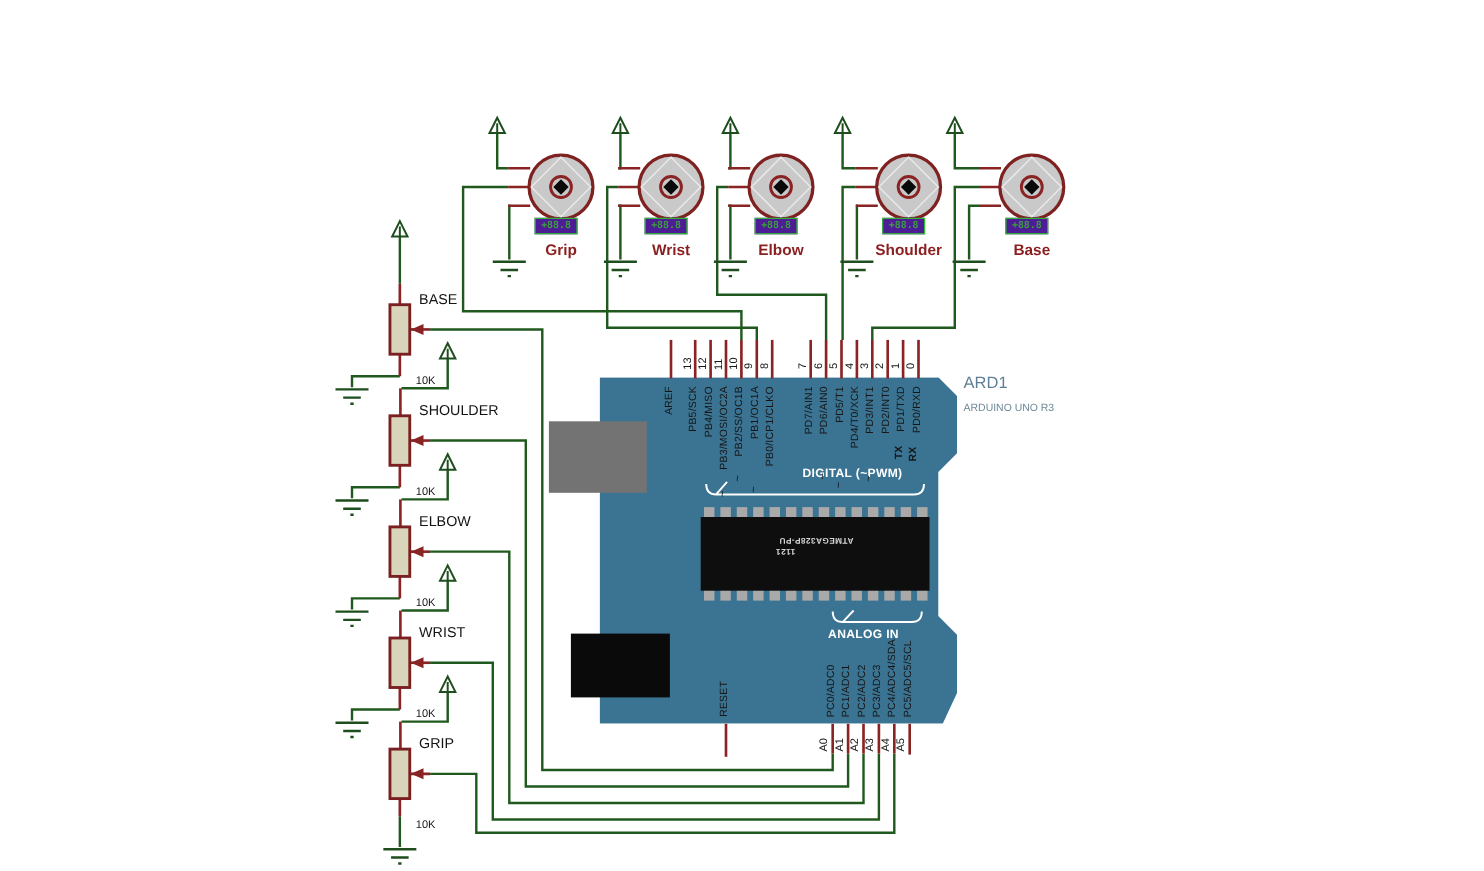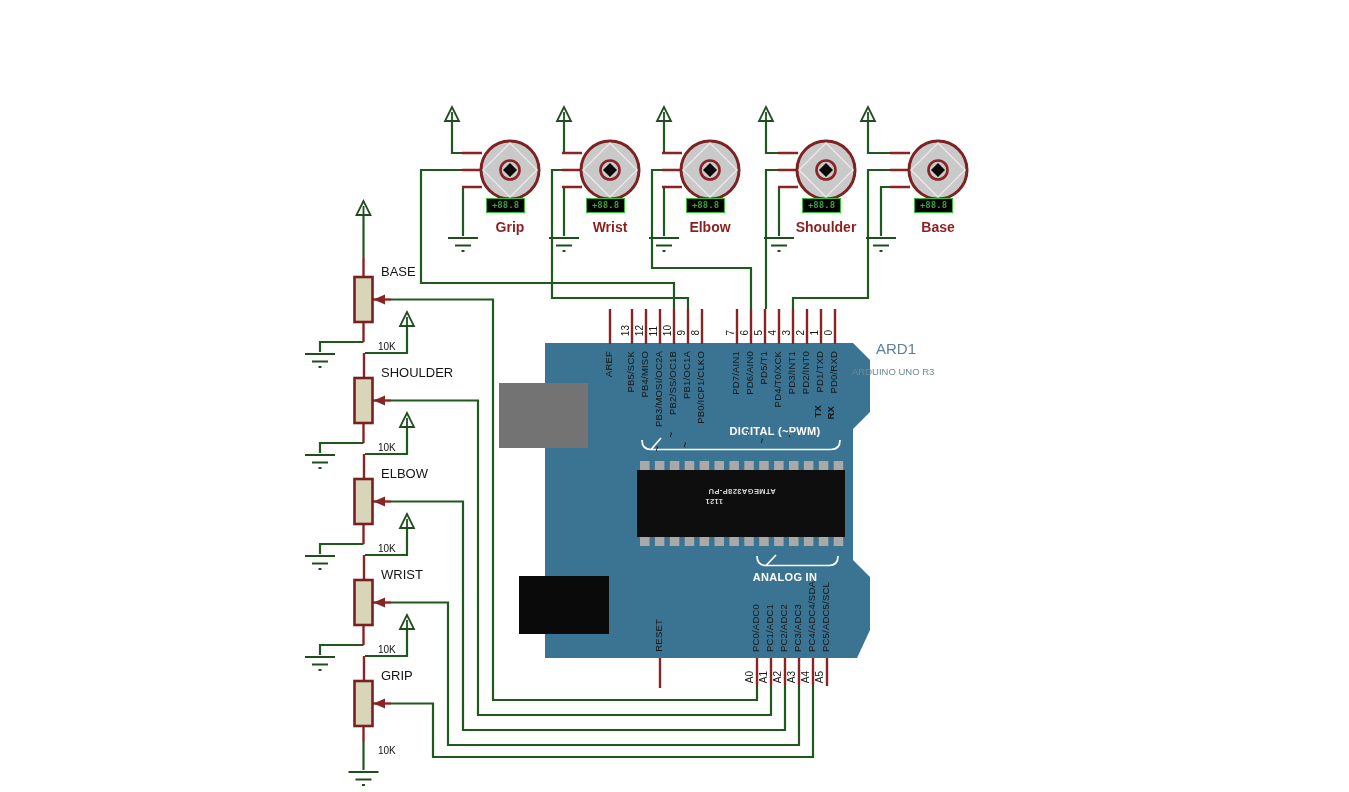--- a/index.html
+++ b/index.html
@@ -10,21 +10,21 @@
          font-size:9.5px;color:#161616;white-space:nowrap;line-height:11px;letter-spacing:.2px;}
   .vnum{position:absolute;writing-mode:vertical-rl;transform:rotate(180deg);
         font-size:10px;color:#161616;white-space:nowrap;line-height:11px;}
   .vtilde{position:absolute;writing-mode:vertical-rl;transform:rotate(180deg);
         font-size:10px;color:#141414;line-height:10px;}
   .board{position:absolute;left:545px;top:343px;width:325px;height:315px;background:#3b7493;
          clip-path:polygon(0px 0px,308px 0px,325px 17px,325px 69px,308px 86px,308px 217px,
          325px 234px,325px 287px,312px 315px,0px 315px);}
   .whitelabel{position:absolute;color:#ffffff;font-weight:bold;font-size:11px;text-align:center;letter-spacing:.3px;}
   .servo-label{position:absolute;width:110px;text-align:center;font-weight:bold;font-size:14px;color:#8b1f1f;}
-  .servo-display{position:absolute;width:37px;height:13px;background:#000000;border:1.5px solid #2ec22e;
+  .servo-display{position:absolute;width:37px;height:13px;background:#4c1d95;border:1.5px solid #2ec22e;
      color:#3da23d;font-family:"DejaVu Sans Mono",monospace;font-size:9px;font-weight:bold;
      text-align:center;line-height:13px;}
   .pot-label{position:absolute;font-size:13px;color:#141414;}
   .pot-val{position:absolute;font-size:10px;color:#141414;}
   .chiptext{position:absolute;transform:rotate(180deg);color:#d6d6d6;font-size:7.5px;
      font-weight:bold;text-align:center;letter-spacing:.4px;white-space:nowrap;}
   .ref{position:absolute;color:#5e8096;font-size:15px;}
   .refsub{position:absolute;color:#6d8798;font-size:9.5px;}
 </style>
 </head>
@@ -244,21 +244,21 @@
     </g>
   </svg>
 
   <div class="abs" style="left:499px;top:383px;width:89px;height:65px;background:#737373"></div>
   <div class="abs" style="left:519px;top:576px;width:90px;height:58px;background:#0a0a0a"></div>
 
   <div class="chiptext" style="left:700px;top:487px;width:84px;">ATMEGA328P-PU</div>
   <div class="chiptext" style="left:698px;top:497px;width:32px;">1121</div>
 
   <div class="ref" style="left:876px;top:340px;">ARD1</div>
-  <div class="refsub" style="left:852px;top:366px;">ARDUINO UNO R3</div>
+  <div class="refsub" style="left:876px;top:366px;">ARDUINO UNO R3</div>
 
   <div class="whitelabel" style="left:700px;top:425px;width:150px;">DIGITAL (~PWM)</div>
   <div class="whitelabel" style="left:722px;top:571px;width:126px;">ANALOG IN</div>
 
   <div class="vtext" style="left:603px;top:351px;">AREF</div>
   <div class="vtext" style="left:653px;bottom:140px;">RESET</div>
   <div class="vtext" style="left:812px;bottom:374px;font-weight:bold;">TX</div>
   <div class="vtext" style="left:825px;bottom:372px;font-weight:bold;">RX</div>
 
   <div class="vnum" style="left:620px;bottom:456px;">13</div>

